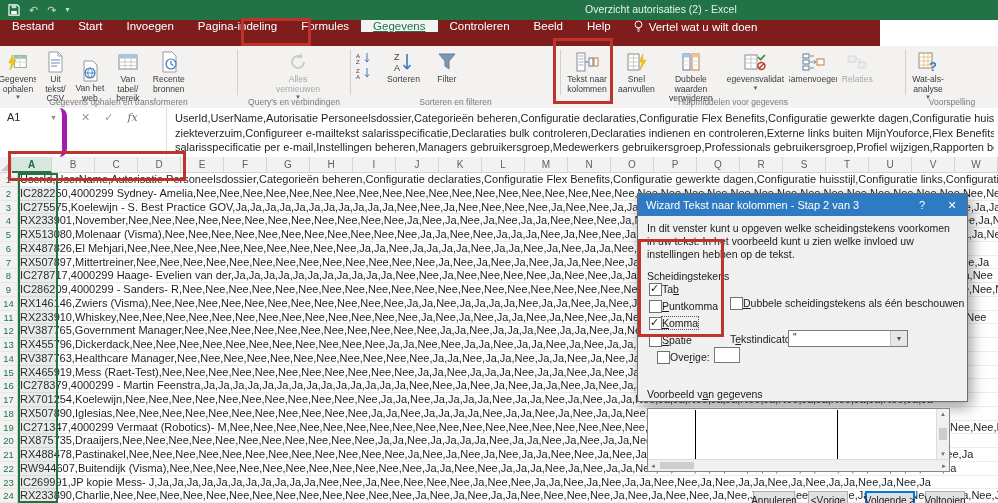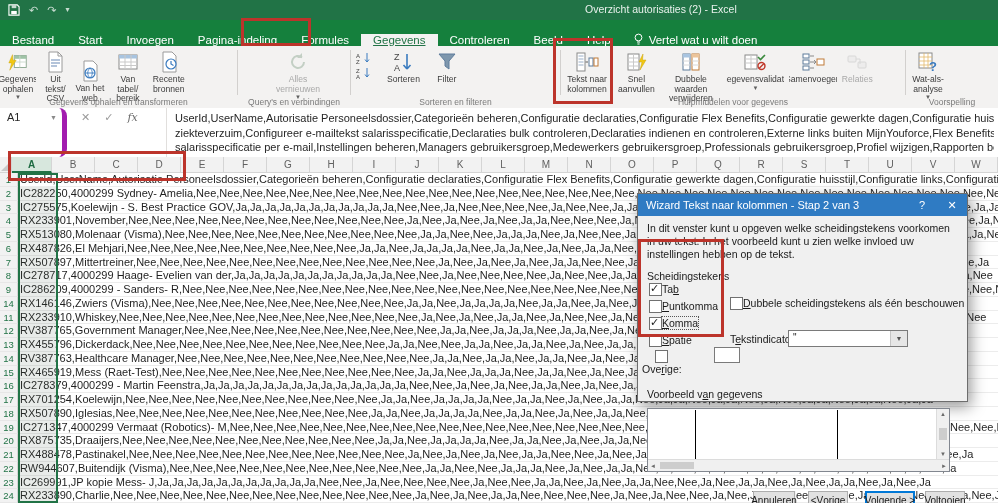--- a/index.html
+++ b/index.html
@@ -4,21 +4,21 @@
 <style>
   html,body{margin:0;padding:0;}
   body{width:998px;height:503px;overflow:hidden;position:relative;background:#fff;
        font-family:"Liberation Sans",sans-serif;-webkit-font-smoothing:antialiased;}
   
   .titlebar{position:absolute;left:0;top:0;width:998px;height:20px;background:#217346;color:#fff;}
   .qat{position:absolute;left:8px;top:2px;display:flex;align-items:center;gap:9px;height:16px;}
   .qat .g{color:rgba(255,255,255,.75);font-size:11px;line-height:16px;}
   .wintitle{position:absolute;left:585px;top:3px;font-size:10.5px;color:rgba(255,255,255,.9);white-space:nowrap;}
   
-  .tabrow{position:absolute;left:0;top:20px;width:998px;height:26px;background:#15803d;display:flex;align-items:flex-end;}
+  .tabrow{position:absolute;left:0;top:20px;width:880px;height:26px;background:#7f1d1d;display:flex;align-items:flex-start;}
   .tab{color:#fff;font-size:11.5px;padding:0 12px;display:flex;align-items:center;cursor:default;white-space:nowrap;}
   .tab.active{background:#f3f2f1;color:#217346;text-decoration:underline;}
   .tellme{display:flex;align-items:center;gap:5px;color:#fff;font-size:11.5px;padding:0 10px;white-space:nowrap;}
   
   .ribbon{position:absolute;left:0;top:46px;width:998px;height:62px;background:#f3f2f1;border-bottom:1px solid #d8d6d4;}
   .rgroup{position:absolute;top:0;height:62px;}
   .rgroup .glabel{position:absolute;left:0;right:0;bottom:1px;text-align:center;font-size:8.5px;color:#7a7a7a;white-space:nowrap;}
   .rsep{position:absolute;top:4px;bottom:13px;width:1px;background:#d2d0ce;}
   .bbtn{display:inline-flex;flex-direction:column;align-items:center;padding-top:3px;vertical-align:top;height:59px;box-sizing:border-box;overflow:hidden;}
   .bbtn .ic{height:26px;display:flex;align-items:center;justify-content:center;}
@@ -661,21 +661,21 @@
         <label class="chk cbpos checked focus" style="left: 11px; top: 100px;">
           <span class="box"></span>
           <span class="cl"><span></span><u>K</u><span>omma</span></span>
         </label>
 
         <label class="chk cbpos" style="left: 11px; top: 117px;">
           <span class="box"></span>
           <span class="cl"><span></span><u>S</u><span>patie</span></span>
         </label>
 
-        <label class="chk cbpos" style="left: 4px; top: 134px; flex-direction: column;">
+        <label class="chk cbpos" style="left: 19px; top: 134px;">
           <span class="box"></span>
           <span class="cl"><span>Ove</span><u>r</u><span>ige:</span></span>
         </label>
       </div>
     <input class="mini-input" style="left: 76px; top: 131px; width: 26px; height: 16px;">
 
     <label class="chk" style="left:92px;top:80px;">
       <span class="box"></span>
       <span class="cl"><span></span><u>D</u><span>ubbele scheidingstekens als één beschouwen</span></span>
     </label>

